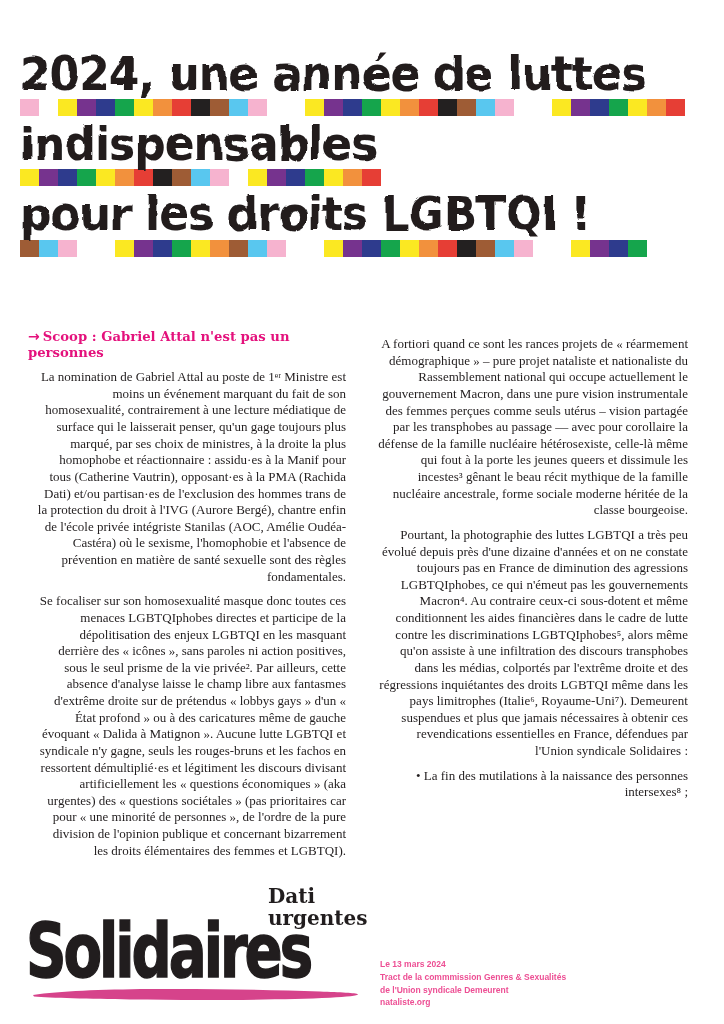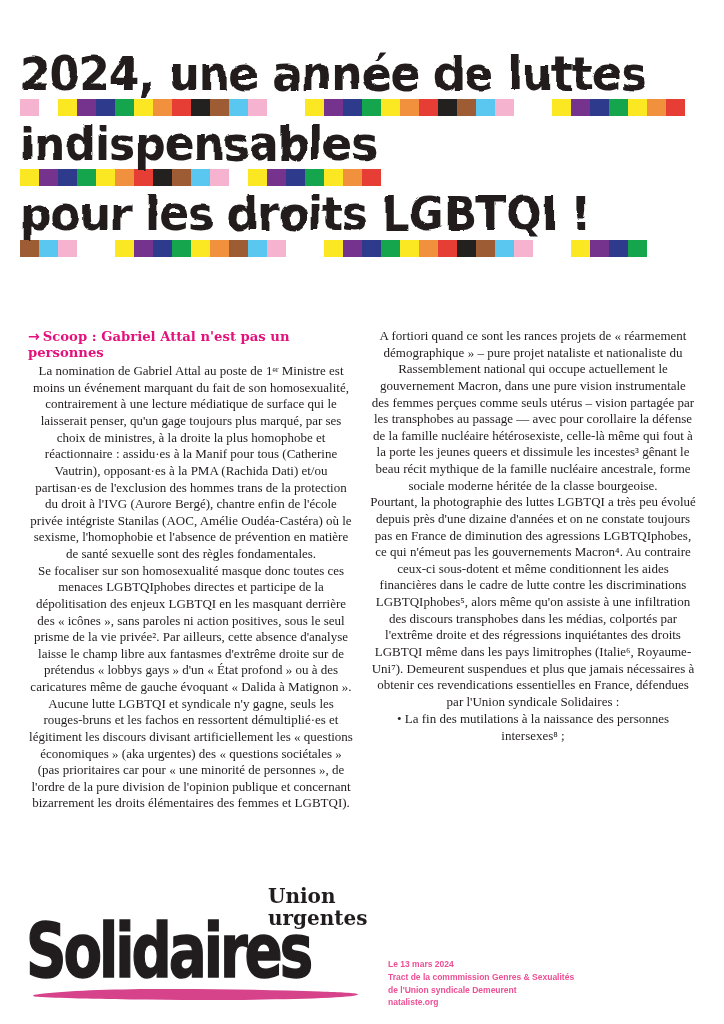--- a/index.html
+++ b/index.html
@@ -30,23 +30,23 @@
   .stripe { height:17px; font-size:0; line-height:0; margin:3px 0 4px 0; }
   .stripe .sq { display:inline-block; width:19px; height:17px; }
 
   
   .columns {
     position:absolute; left:28px; top:328px; width:668px;
     display:flex; gap:16px;
   }
   .col { width:326px; }
   .body-text {
-    margin:0;
+    margin:8px;
     font-size:13px; line-height:1.28;
-    text-align:center;
+    text-align:right;
   }
   .heading {
     margin:12px 0 2px 0;
     font-family:"DejaVu Serif","Liberation Serif",serif;
     font-weight:bold;
     font-size:13.2px; line-height:1.22;
     color:var(--accent,#e4117c);
   }
   .heading.first { margin-top:0; }
   .arrow {
@@ -69,21 +69,21 @@
     font-family:"DejaVu Sans","Liberation Sans",sans-serif;
     font-weight:bold; font-size:74px; line-height:1;
     letter-spacing:-4px;
     -webkit-text-stroke:1.5px var(--ink,#211d1e);
     transform:scaleX(0.76); transform-origin:0 0;
     color:var(--ink,#211d1e);
     white-space:nowrap;
   }
   .brush { position:absolute; left:2px; top:102px; width:330px; height:16px; color:var(--brush-pink,#d6438b); }
   .footer-meta {
-    position:absolute; left:360px; top:74px;
+    position:absolute; left:352px; top:74px;
     font-family:"Liberation Sans","DejaVu Sans",sans-serif;
     font-weight:bold; font-size:8.5px; line-height:1.5;
     color:var(--footer-pink,#ed4f94);
   }
   .svg-defs { position:absolute; width:0; height:0; }
 </style>
 </head>
 <body>
 
 <svg class="svg-defs" aria-hidden="true">
@@ -117,21 +117,21 @@
       <p class="body-text">A fortiori quand ce sont les rances projets de « réarmement démographique » – pure projet nataliste et nationaliste du Rassemblement national qui occupe actuellement le gouvernement Macron, dans une pure vision instrumentale des femmes perçues comme seuls utérus – vision partagée par les transphobes au passage — avec pour corollaire la défense de la famille nucléaire hétérosexiste, celle-là même qui fout à la porte les jeunes queers et dissimule les incestes³ gênant le beau récit mythique de la famille nucléaire ancestrale, forme sociale moderne héritée de la classe bourgeoise.</p>
 
       <p class="body-text">Pourtant, la photographie des luttes LGBTQI a très peu évolué depuis près d'une dizaine d'années et on ne constate toujours pas en France de diminution des agressions LGBTQIphobes, ce qui n'émeut pas les gouvernements Macron⁴. Au contraire ceux-ci sous-dotent et même conditionnent les aides financières dans le cadre de lutte contre les discriminations LGBTQIphobes⁵, alors même qu'on assiste à une infiltration des discours transphobes dans les médias, colportés par l'extrême droite et des régressions inquiétantes des droits LGBTQI même dans les pays limitrophes (Italie⁶, Royaume-Uni⁷). Demeurent suspendues et plus que jamais nécessaires à obtenir ces revendications essentielles en France, défendues par l'Union syndicale Solidaires :</p>
       <p class="body-text bullet-line">• La fin des mutilations à la naissance des personnes intersexes⁸ ;</p>
     </section>
 
   </main>
 
   <footer class="footer">
     <div class="logo-union">
-      <div>Union</div>
+      <div>Dati</div>
       <div>urgentes</div>
     </div>
     <div class="logo-solidaires">Solidaires</div>
     <svg class="brush" viewBox="0 0 330 16" preserveAspectRatio="none">
       <path fill="currentColor" d="M3,9 C30,5 70,3.5 120,3 C180,2.5 240,4 290,5.5 C310,6.2 326,7 328,8.2 C329,9.5 318,11 300,11.8 C250,14 170,14.5 100,13.5 C60,13 20,12 4,10.6 Z"></path>
     </svg>
     <div class="footer-meta">
       <div>Le 13 mars 2024</div>
       <div>Tract de la commmission Genres &amp; Sexualités</div>
       <div>de l'Union syndicale Demeurent</div>

